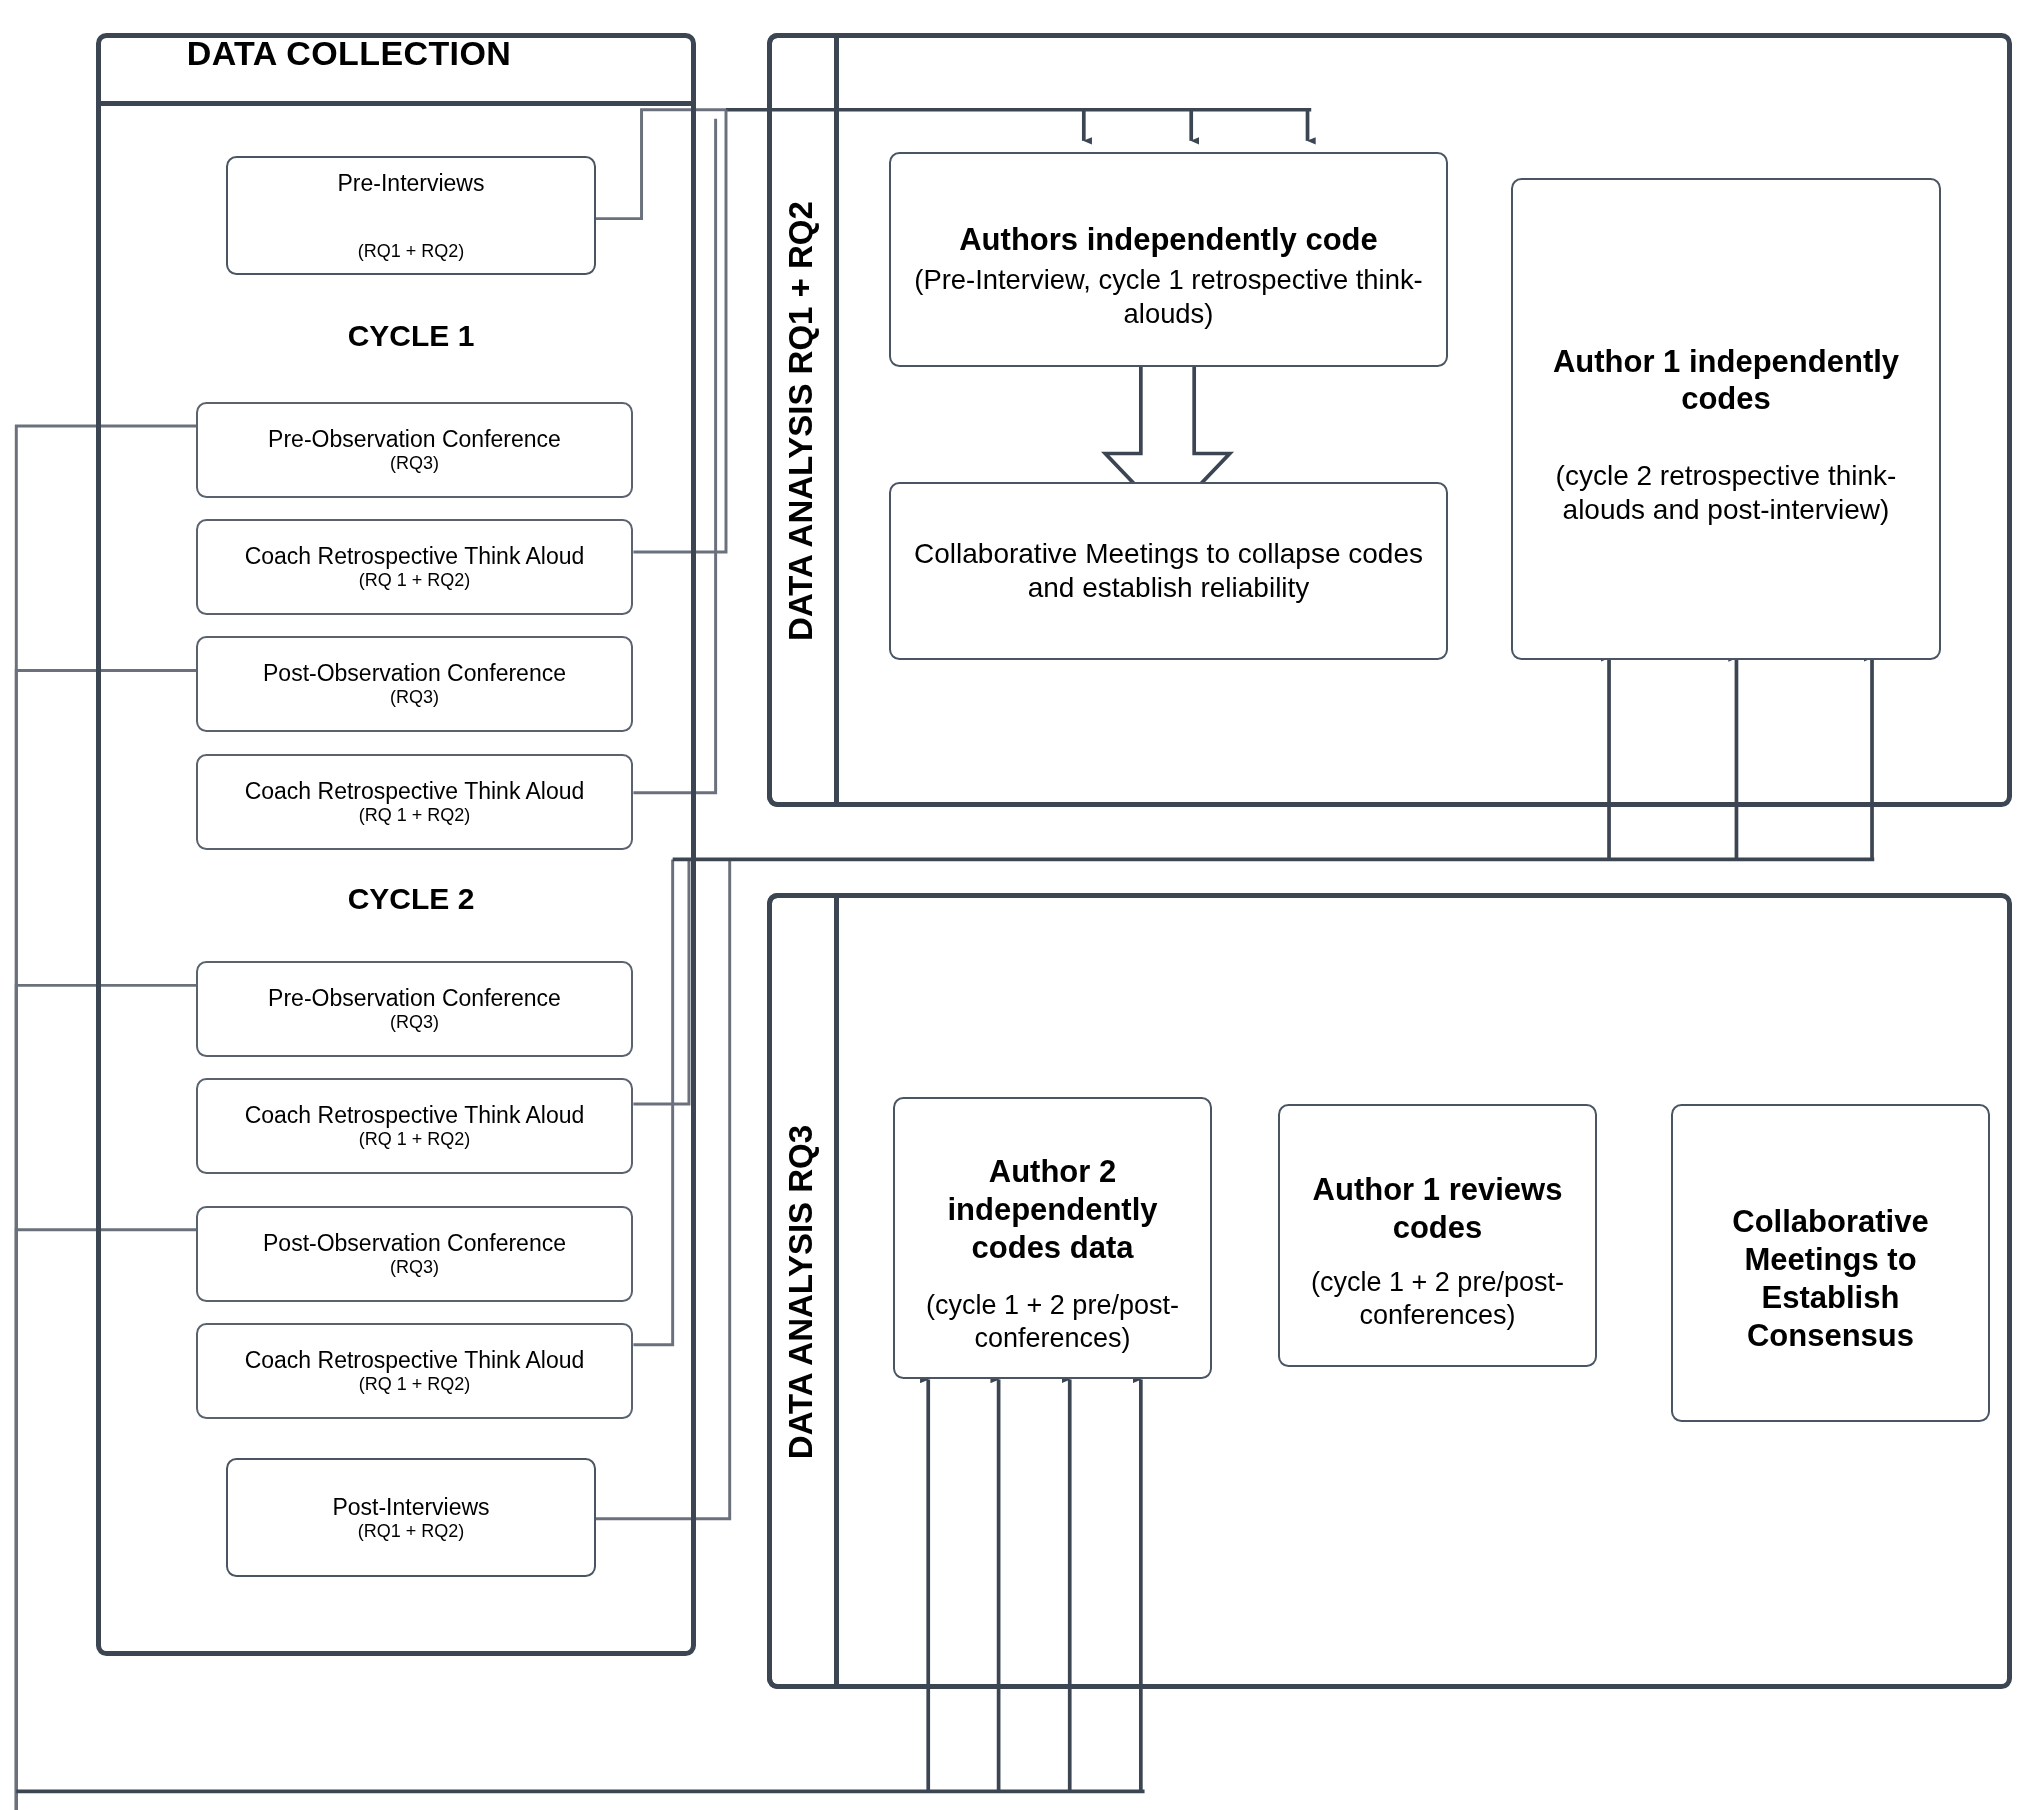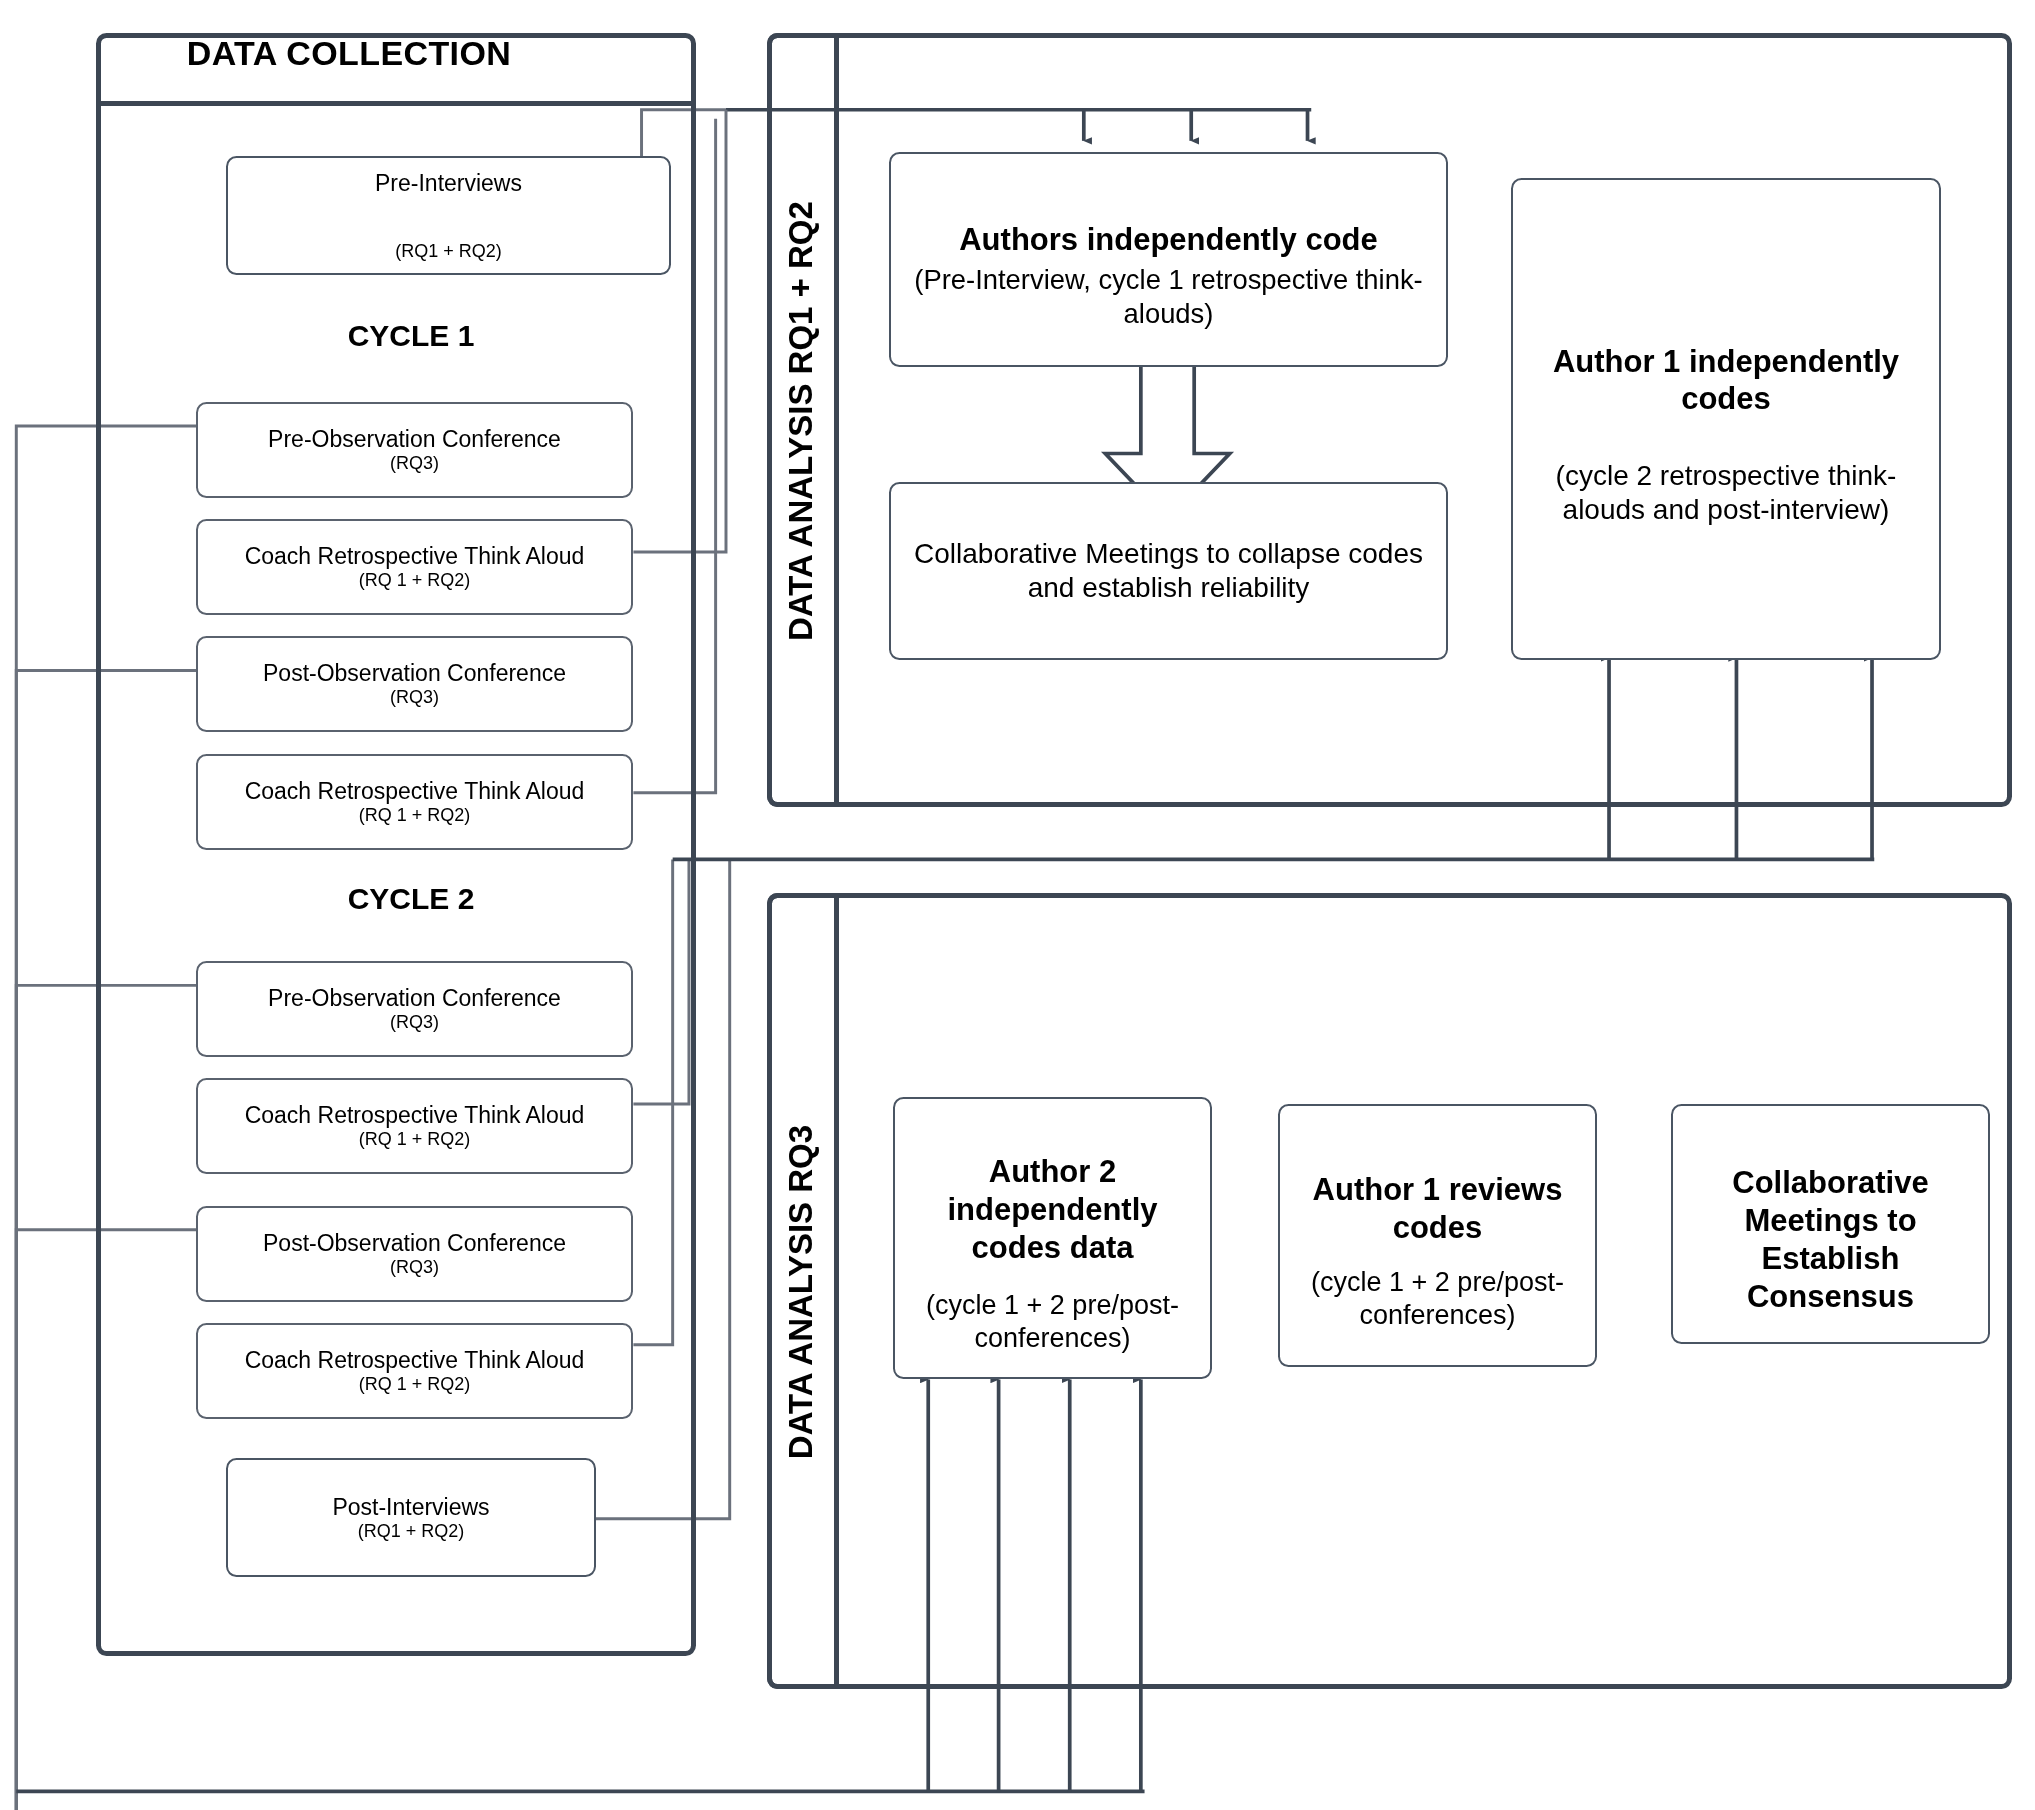--- a/index.html
+++ b/index.html
@@ -92,21 +92,21 @@
 
     <g fill="#ffffff" stroke="#3c4653" stroke-width="5">
       <path d="M1540,492 L1612,492 L1612,612 L1660,612 L1576,700 L1492,612 L1540,612 Z"></path>
     </g>
   </svg>
 
   <div class="panel" style="left:96px;top:33px;width:600px;height:1623px;"></div>
   <div class="panel-title-bar" style="left:96px;top:33px;width:600px;height:73px;border-bottom:5.2px solid #3c4653;"></div>
   <div class="panel-title" style="position:absolute;left:96px;top:34px;width:506px;text-align:center;font-size:34px;">DATA COLLECTION</div>
 
-  <div class="node lnode" style="left:226px;top:156px;width:445px;height:119px;gap:44px;">
+  <div class="node lnode" style="left:226px;top:156px;width:370px;height:119px;gap:44px;">
     <div class="t1">Pre-Interviews</div>
     <div class="t2">(RQ1 + RQ2)</div>
   </div>
 
   <div class="cycle-head" style="left:226px;top:319px;width:370px;">CYCLE 1</div>
 
   <div class="node lnode thin" style="left:196px;top:378px;width:437px;height:96px;">
     <div class="t1">Pre-Observation Conference</div>
     <div class="t2">(RQ3)</div>
   </div>
@@ -172,19 +172,19 @@
   <div class="node" style="left:893px;top:1097px;width:319px;height:282px;padding:0 15px;">
     <div class="t1 bold" style="font-size:31px;">Author 2 independently codes data</div>
     <div class="t2" style="font-size:27px;margin-top:22px;">(cycle 1 + 2 pre/post-conferences)</div>
   </div>
 
   <div class="node" style="left:1278px;top:1104px;width:319px;height:263px;padding:0 15px;">
     <div class="t1 bold" style="font-size:31px;">Author 1 reviews codes</div>
     <div class="t2" style="font-size:27px;margin-top:19px;">(cycle 1 + 2 pre/post-conferences)</div>
   </div>
 
-  <div class="node" style="left:1671px;top:1104px;width:319px;height:240px;padding:0 16.3px;">
+  <div class="node" style="left:1671px;top:1104px;width:319px;height:318px;padding:0 16.3px;">
     <div class="t1 bold" style="font-size:31px;">Collaborative Meetings to Establish Consensus</div>
     <div class="t2" style="font-size:27px;"></div>
   </div>
 
 </div>
 
 
 </body></html>

